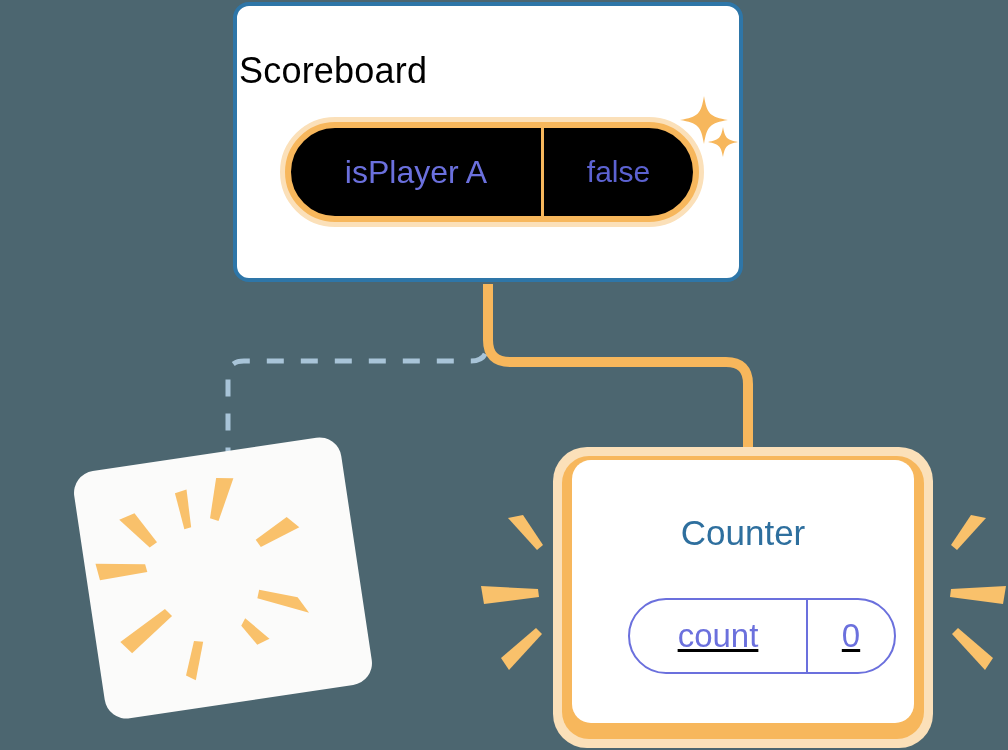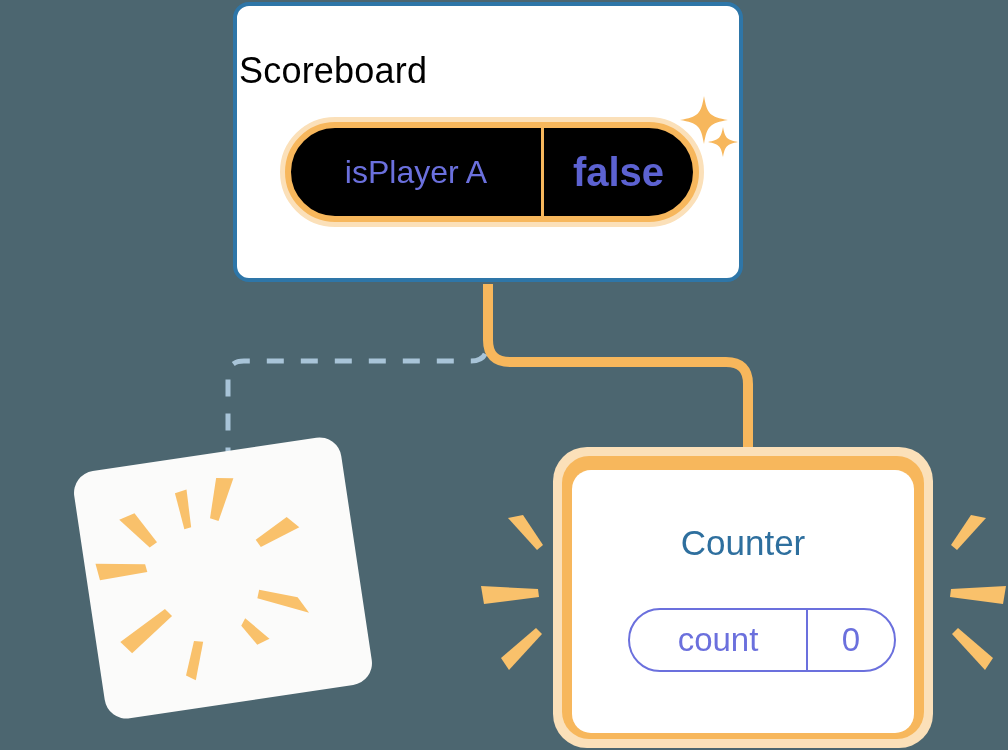--- a/index.html
+++ b/index.html
@@ -80,22 +80,22 @@
     justify-content: center;
     font-size: 32px;
     color: #6b70dd;
     border-right: 3px solid #f7b75c;
   }
   #sb-pill-val {
     flex: 1;
     display: flex;
     align-items: center;
     justify-content: center;
-    font-size: 40px;
-    font-weight: bold;
+    font-size: 30px;
+    font-weight: normal;
     color: #5c62d1;
   }
 
   
   #counter-card-outer {
     position: absolute;
     left: 553px;
     top: 447px;
     width: 380px;
     height: 301px;
@@ -106,46 +106,47 @@
   #counter-card-mid {
     position: absolute;
     left: 9px; top: 9px;
     width: 362px;
     height: 283px;
     border-radius: 27px;
     background: #f7b75c;
   }
   #counter-card {
     position: absolute;
-    left: 10px; top: 14px;
+    left: 10px; top: 4px;
     width: 342px;
     height: 263px;
     border-radius: 19px;
     background: #ffffff;
   }
   #counter-title {
     position: absolute;
     left: 0; right: 0;
     top: 53px;
     text-align: center;
     font-size: 35px;
     color: #2e6f9e;
   }
   #counter-pill {
     position: absolute;
     left: 56px;
     top: 138px;
     width: 268px;
-    height: 64px;
+    height: 76px;
     box-sizing: border-box;
     border: 2px solid #6b70dd;
     border-radius: 44px;
     background: #ffffff;
     display: flex;
     align-items: stretch;
+    text-decoration: underline;
   }
   #ct-pill-key {
     flex: 0 0 176px;
     display: flex;
     align-items: center;
     justify-content: center;
     font-size: 33px;
     color: #6b70dd;
     border-right: 2px solid #6b70dd;
   }

